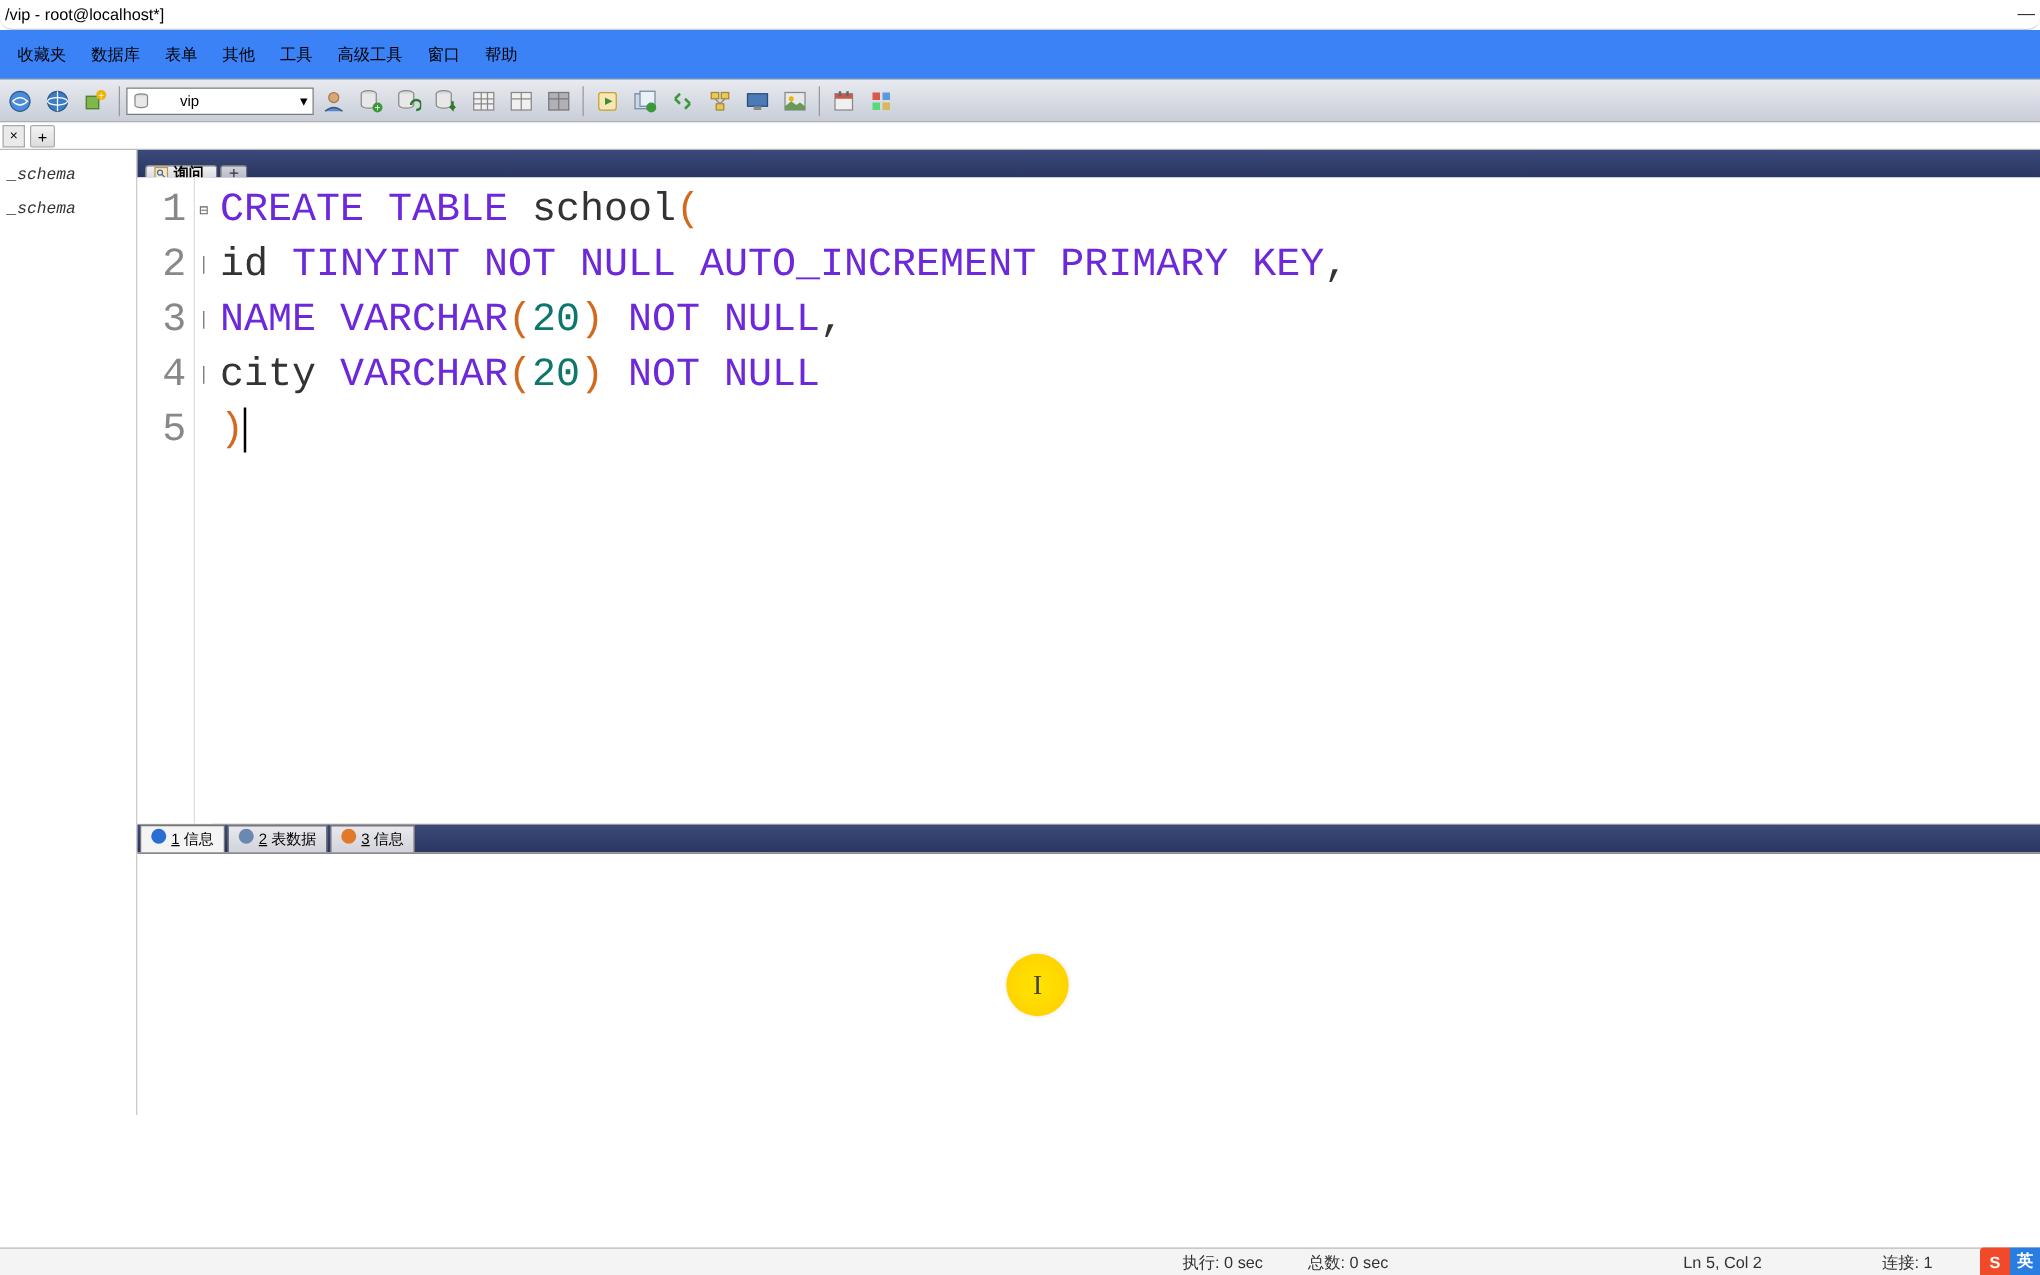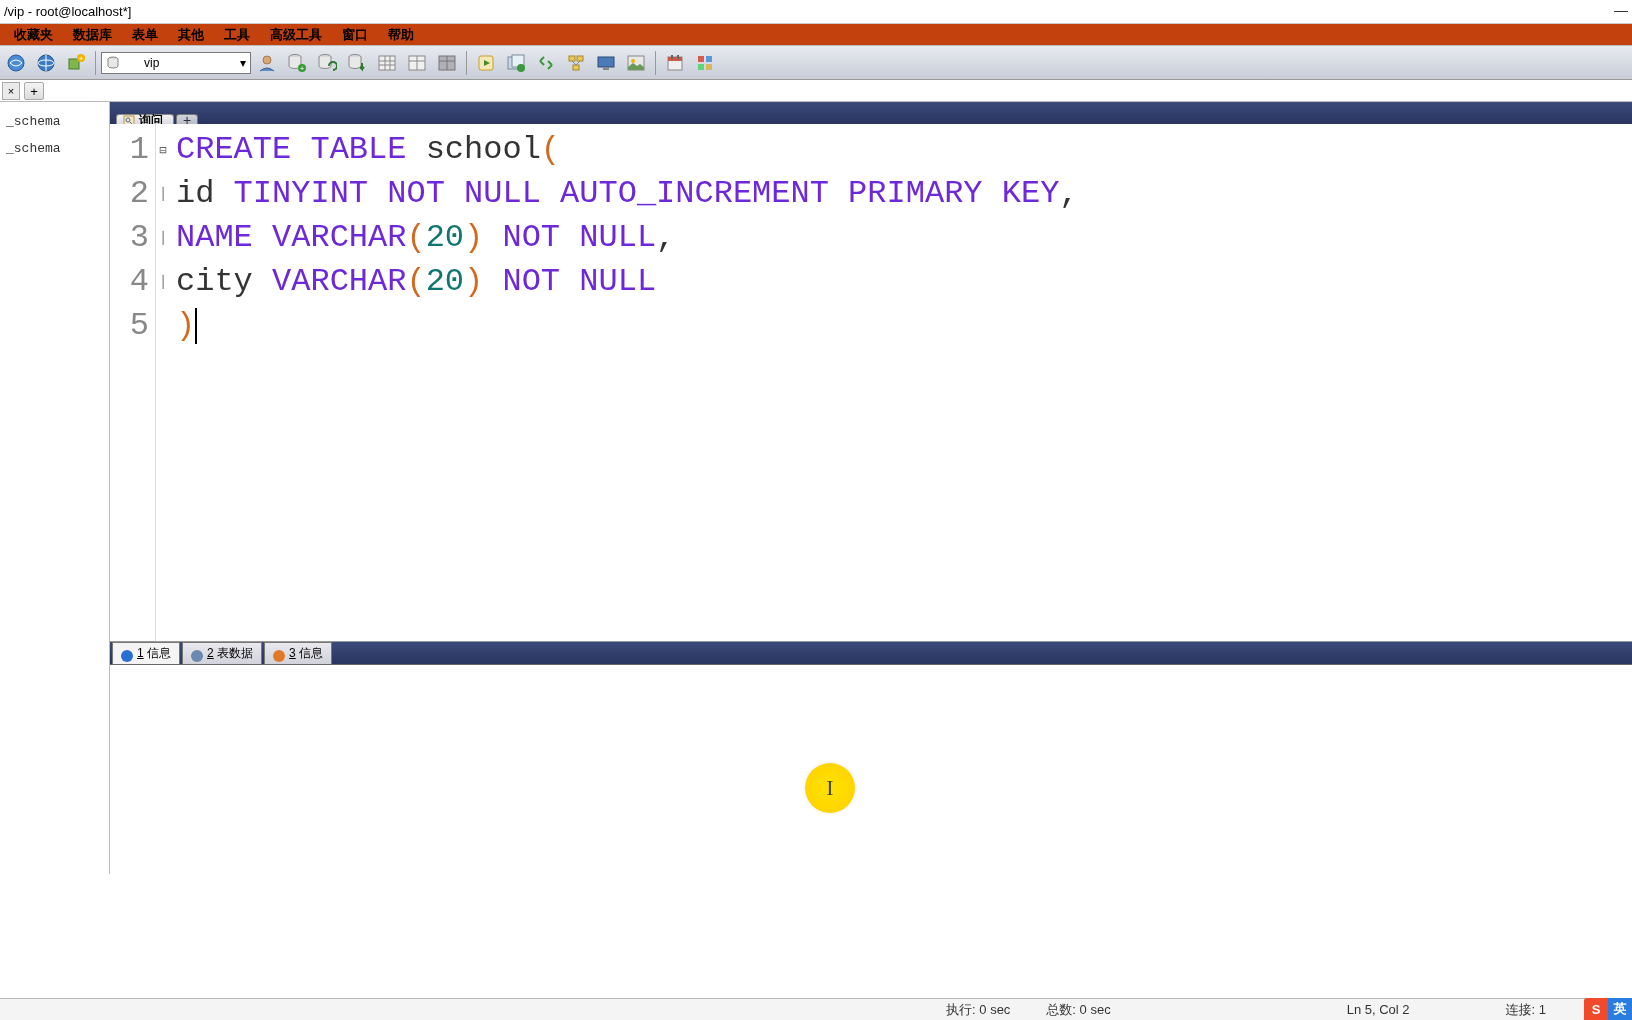--- a/index.html
+++ b/index.html
@@ -1,38 +1,38 @@
 <!DOCTYPE html>
 <html><head>
 <meta charset="utf-8">
 <style>
 * { margin: 0; padding: 0; box-sizing: border-box; }
 body { font-family: "Microsoft YaHei", SimSun, Arial, sans-serif; font-size: 12px; background: #fff; overflow: hidden; width: 1632px; height: 1020px; position: relative; }
 
-.title-bar { height: 24px; background: #fff; border-bottom: 1px solid #ccc; display: flex; align-items: center; padding: 6px 4px; font-size: 13px; }
+.title-bar { height: 24px; background: #fff; border-bottom: 1px solid #ccc; display: flex; align-items: center; padding: 6px 4px; font-size: 13px; border-radius: 10px; }
 .title-bar .controls { position: absolute; right: 4px; top: 2px; display: flex; gap: 8px; }
 .title-bar .controls span { font-size: 14px; color: #333; }
 
-.menu-bar { height: 22px; background: #c2410c; display: flex; align-items: center; padding: 0 4px; gap: 0; border-bottom: 1px solid #bbb; font-weight: bold; }
+.menu-bar { height: 40px; background: #3b82f6; display: flex; align-items: center; padding: 0 4px; gap: 0; border-bottom: 1px solid #bbb; }
 .menu-item { padding: 2px 10px; cursor: pointer; font-size: 13px; }
 
 .toolbar { height: 34px; background: linear-gradient(#e8eaef, #c8cdd8); border-bottom: 1px solid #999; display: flex; align-items: center; padding: 0 2px; gap: 2px; }
 .tb-btn { width: 28px; height: 28px; display: flex; align-items: center; justify-content: center; border: 1px solid transparent; cursor: pointer; }
 .tb-sep { width: 1px; height: 24px; background: #999; margin: 0 3px; }
 .db-select { height: 22px; width: 150px; background: #fff; border: 1px solid #7a7a7a; display: flex; align-items: center; padding: 0 4px; font-size: 12px; position: relative; gap: 20px; }
 .db-select .db-icon { width: 14px; height: 14px; margin-right: 4px; }
 .db-select .chevron { margin-left: auto; }
 
 .tab-strip { height: 22px; background: #fff; border-bottom: 1px solid #bbb; display: flex; align-items: stretch; }
 .tab-strip .tab-close { width: 18px; height: 18px; margin: 2px 2px; border: 1px solid #aaa; background: #eaeaea; display: flex; align-items: center; justify-content: center; font-size: 11px; cursor: pointer; }
 .tab-strip .tab-add { width: 20px; height: 18px; margin: 2px 2px; background: linear-gradient(#f4f4f4,#dcdcdc); border: 1px solid #aaa; border-radius: 2px; display: flex; align-items: center; justify-content: center; font-size: 13px; cursor: pointer; }
 
 .main { display: flex; height: 772px; }
 
-.sidebar { width: 110px; background: #fff; border-right: 1px solid #bbb; padding: 6px 4px; }
+.sidebar { width: 110px; background: #fff; border-right: 1px solid #bbb; padding: 6px 4px; font-style: italic; }
 .sidebar .item { font-family: "Courier New", monospace; font-size: 13px; padding: 6px 2px; color: #333; }
 
 .editor-area { flex: 1; display: flex; flex-direction: column; position: relative; }
 
 .query-tabs { height: 22px; background: linear-gradient(#3a4a7a, #2a3560); display: flex; align-items: stretch; padding: 12px 0 0 6px; }
 .qtab { background: linear-gradient(#f2f2f2, #dcdce2); border: 1px solid #888; border-bottom: none; padding: 2px 10px 0 6px; display: flex; align-items: center; gap: 4px; margin-right: 2px; cursor: pointer; font-size: 12px; border-radius: 3px 3px 0 0; }
 .qtab .qicon { width: 12px; height: 12px; }
 .qtab-add { width: 22px; background: linear-gradient(#d0d4dc,#b8bcc8); border: 1px solid #777; border-bottom: none; display: flex; align-items: center; justify-content: center; font-size: 14px; cursor: pointer; border-radius: 3px 3px 0 0; color: #333; }
 
 .hint-bar { height: 20px; background: #eef0f4; border-bottom: 1px solid #ccc; font-size: 12px; color: #555; padding: 2px 6px; display: flex; align-items: center; }
@@ -44,21 +44,21 @@
 .fold-col .fm { font-family: monospace; font-size: 12px; color: #666; line-height: 44px; text-align: center; }
 .code { flex: 1; padding: 4px 6px; font-family: "Courier New", monospace; font-size: 32px; line-height: 44px; white-space: pre; position: relative; }
 .code .cursor { display: inline-block; width: 2px; height: 36px; background: #000; vertical-align: middle; animation: blink 1s infinite; }
 @keyframes blink { 50% { opacity: 0; } }
 .kw { color: #6d28d9; }
 .ident { color: #333; }
 .paren { color: #d2691e; }
 .num { color: #0f766e; }
 
 .results-tabs { height: 22px; background: linear-gradient(#3a4a7a, #2a3560); display: flex; align-items: stretch; padding: 0 0 0 2px; }
-.rtab { background: linear-gradient(#e8e8ee,#d2d2da); border: 1px solid #777; border-bottom: none; padding: 2px 8px; display: flex; align-items: flex-end; gap: 4px; margin-right: 2px; cursor: pointer; font-size: 12px; }
+.rtab { background: linear-gradient(#e8e8ee,#d2d2da); border: 1px solid #777; border-bottom: none; padding: 2px 8px; display: flex; align-items: flex-start; gap: 4px; margin-right: 2px; cursor: pointer; font-size: 12px; }
 .rtab.active { background: #f4f4f4; }
 .rtab .ricon { width: 12px; height: 12px; display: inline-block; border-radius: 50%; }
 .results-body { height: 210px; background: #fff; border-top: 1px solid #666; position: relative; }
 
 .yellow-cursor { position: absolute; width: 50px; height: 50px; border-radius: 50%; background: radial-gradient(circle, #ffe400 0%, #ffd400 70%, #f5c800 100%); display: flex; align-items: center; justify-content: center; left: 805px; top: 763px; font-family: Georgia, serif; font-size: 22px; color: #444; z-index: 100; box-shadow: 0 0 4px rgba(0,0,0,0.1); }
 
 .status-bar { position: absolute; bottom: 0; left: 0; right: 0; height: 22px; background: #f4f4f4; border-top: 1px solid #bbb; display: flex; align-items: center; font-size: 13px; color: #333; padding: 0 8px; }
 .status-bar .seg { padding: 0 18px; }
 .status-bar .spacer { flex: 1; }
 

